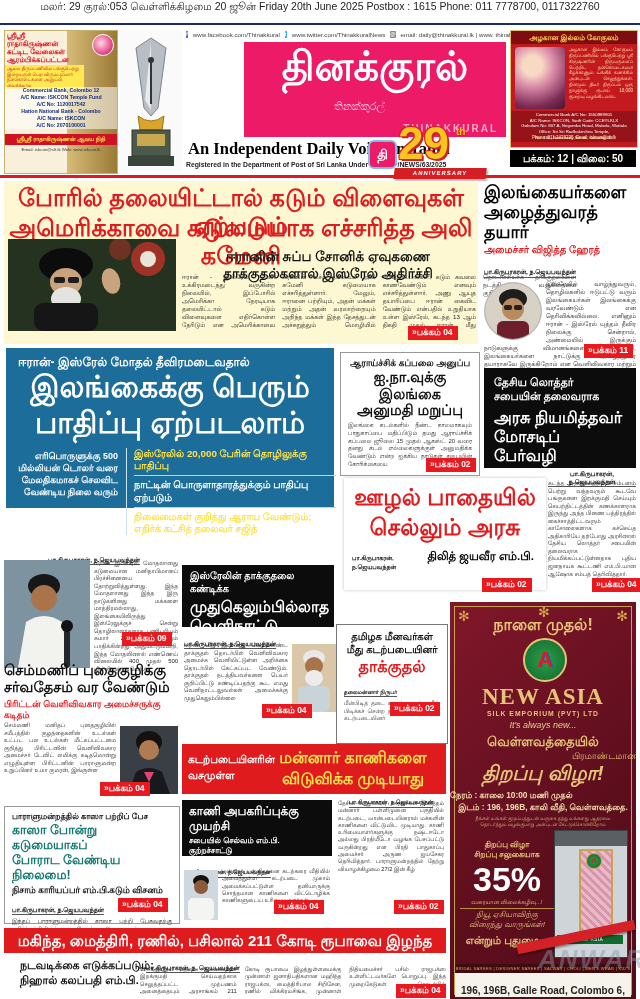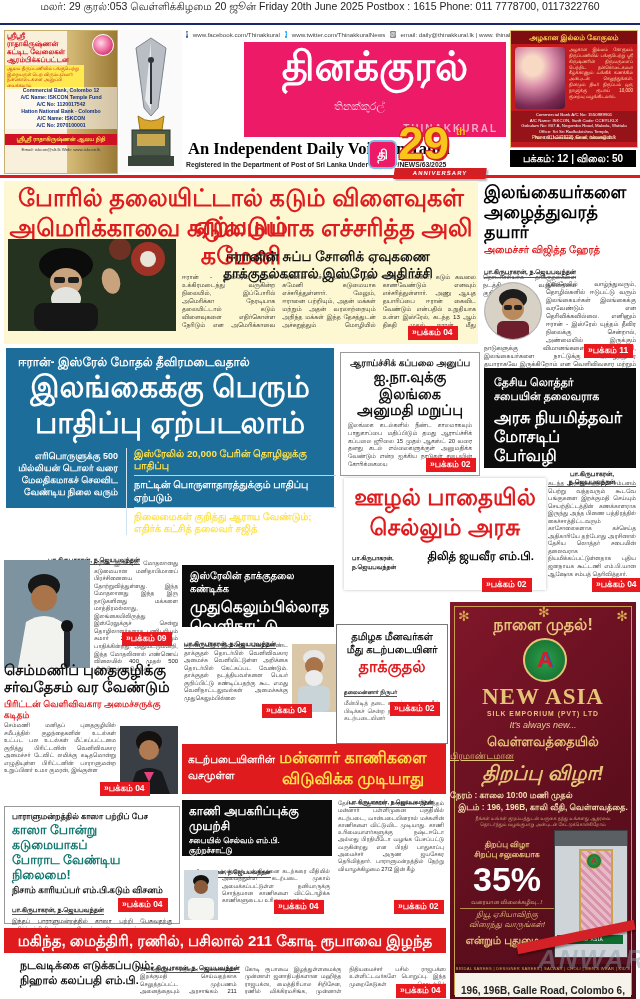--- a/index.html
+++ b/index.html
@@ -123,21 +123,21 @@
   .na{left:450px;top:602px;width:186px;height:397px;background:linear-gradient(135deg,#81172a 0%,#5d0e1d 60%,#45091466 100%),#5d0e1d;overflow:hidden;}
   .na-frame{position:absolute;left:4px;top:4px;right:4px;bottom:4px;border:1px solid #c9a14e;pointer-events:none;}
   .na-orn{position:absolute;color:#d9a84e;font-size:14px;}
   .na-tom{position:absolute;top:14px;width:100%;text-align:center;font-size:16px;font-weight:bold;color:#e5c478;}
   .na-logo{position:absolute;left:73px;top:36px;width:40px;height:40px;border-radius:50%;background:radial-gradient(circle,#2aa04a,#14662c);border:2px solid #e5c478;text-align:center;}
   .na-logo span{font-size:22px;font-weight:900;color:#d42027;line-height:40px;text-shadow:1px 0 0 #1b58c9;}
   .na-brand{position:absolute;top:82px;width:100%;text-align:center;font-family:"Liberation Serif","DejaVu Serif",serif;font-size:23px;font-weight:bold;color:#e5c478;letter-spacing:1px;}
   .na-sub{position:absolute;top:108px;width:100%;text-align:center;font-size:6.8px;font-weight:bold;color:#e5c478;letter-spacing:1px;}
   .na-script{position:absolute;top:118px;width:100%;text-align:center;font-style:italic;font-size:9px;color:#e8cf92;}
   .na-l1{position:absolute;top:132px;width:100%;text-align:center;font-size:13px;font-weight:bold;color:#e5c478;}
-  .na-l2{position:absolute;top:149px;width:100%;text-align:left;font-size:9px;color:#e5c478;text-decoration:underline;}
+  .na-l2{position:absolute;top:149px;width:100%;text-align:right;font-size:9px;color:#e5c478;}
   .na-l3{position:absolute;top:160px;width:100%;text-align:center;font-size:20px;font-weight:bold;font-style:italic;color:#e5c478;}
   .na-time{position:absolute;top:188px;width:100%;text-align:left;font-size:8.3px;font-weight:bold;color:#f3dfae;}
   .na-place{position:absolute;top:200px;width:100%;text-align:center;font-size:8.3px;font-weight:bold;color:#f3dfae;}
   .na-note{position:absolute;top:214px;left:14px;width:158px;text-align:center;font-size:4.7px;color:#d8b97e;line-height:1.35;}
   .na-offl{position:absolute;left:12px;top:238px;width:90px;text-align:center;font-size:7.8px;font-weight:bold;color:#e5c478;line-height:1.3;}
   .na-35{position:absolute;left:10px;top:258px;width:94px;text-align:center;font-size:34px;font-weight:bold;color:#fff;}
   .na-offs{position:absolute;left:10px;top:297px;width:94px;text-align:center;font-size:5.8px;color:#e5c478;border-bottom:.5px solid #b98e45;padding-bottom:2px;}
   .na-cta{position:absolute;left:8px;top:308px;width:98px;text-align:center;font-size:8px;font-style:italic;color:#e5c478;line-height:1.3;}
   .na-alw{position:absolute;left:8px;top:332px;width:98px;text-align:center;font-size:10.5px;font-weight:bold;color:#e5c478;}
   .na-bld{position:absolute;right:8px;top:228px;width:72px;height:126px;background:linear-gradient(#5a5f63 0 12%,#cfd4d8 12%);border:1px solid #3c3f42;}

